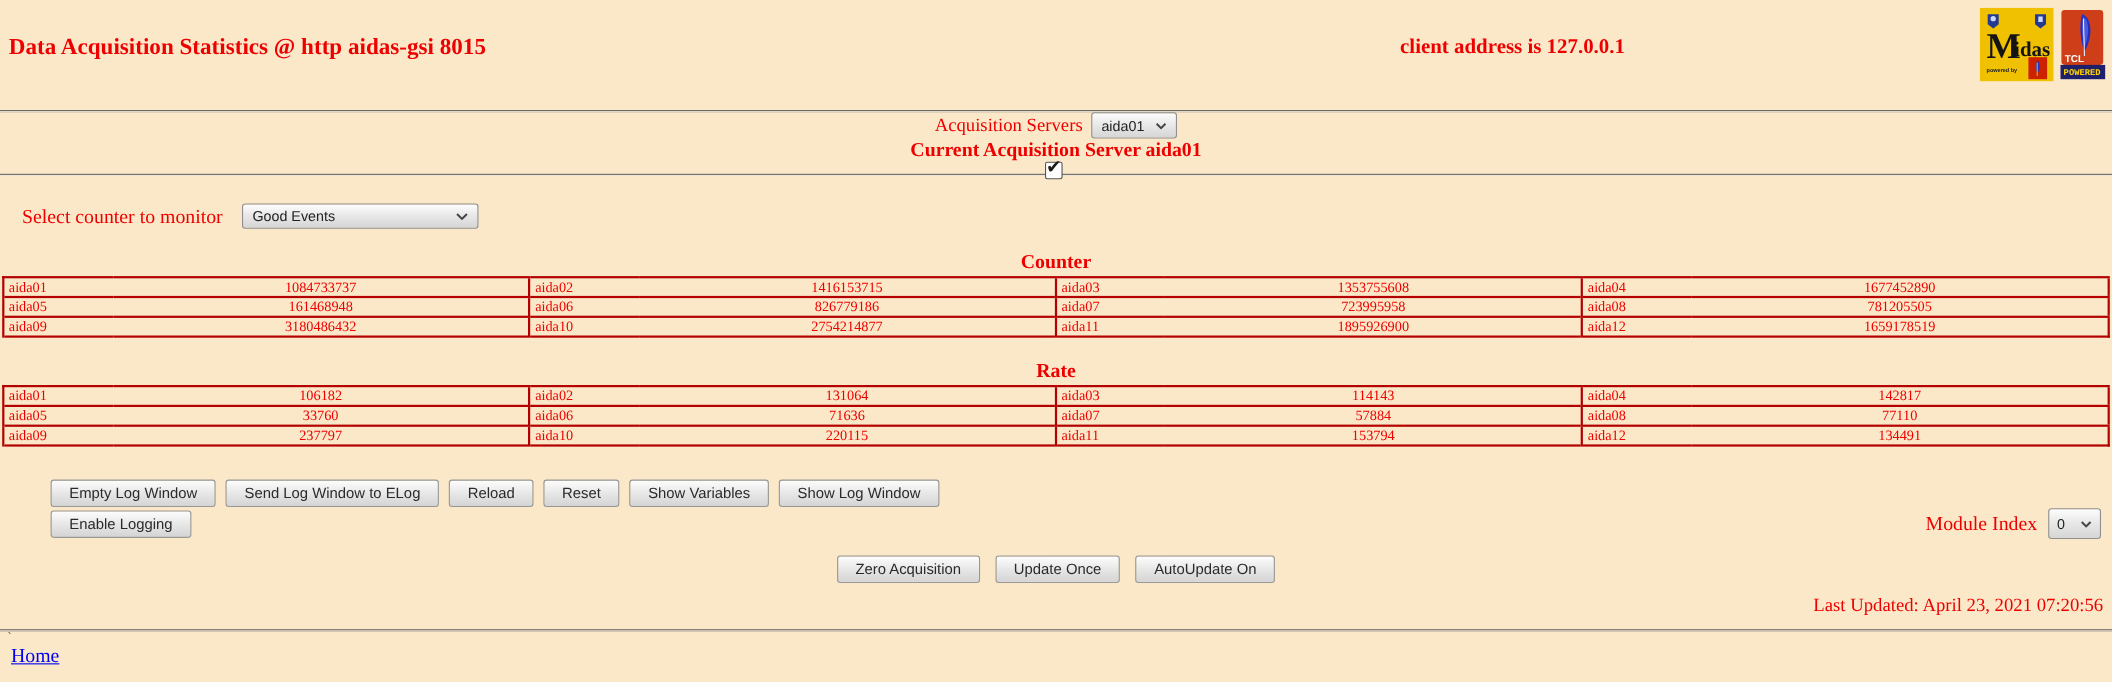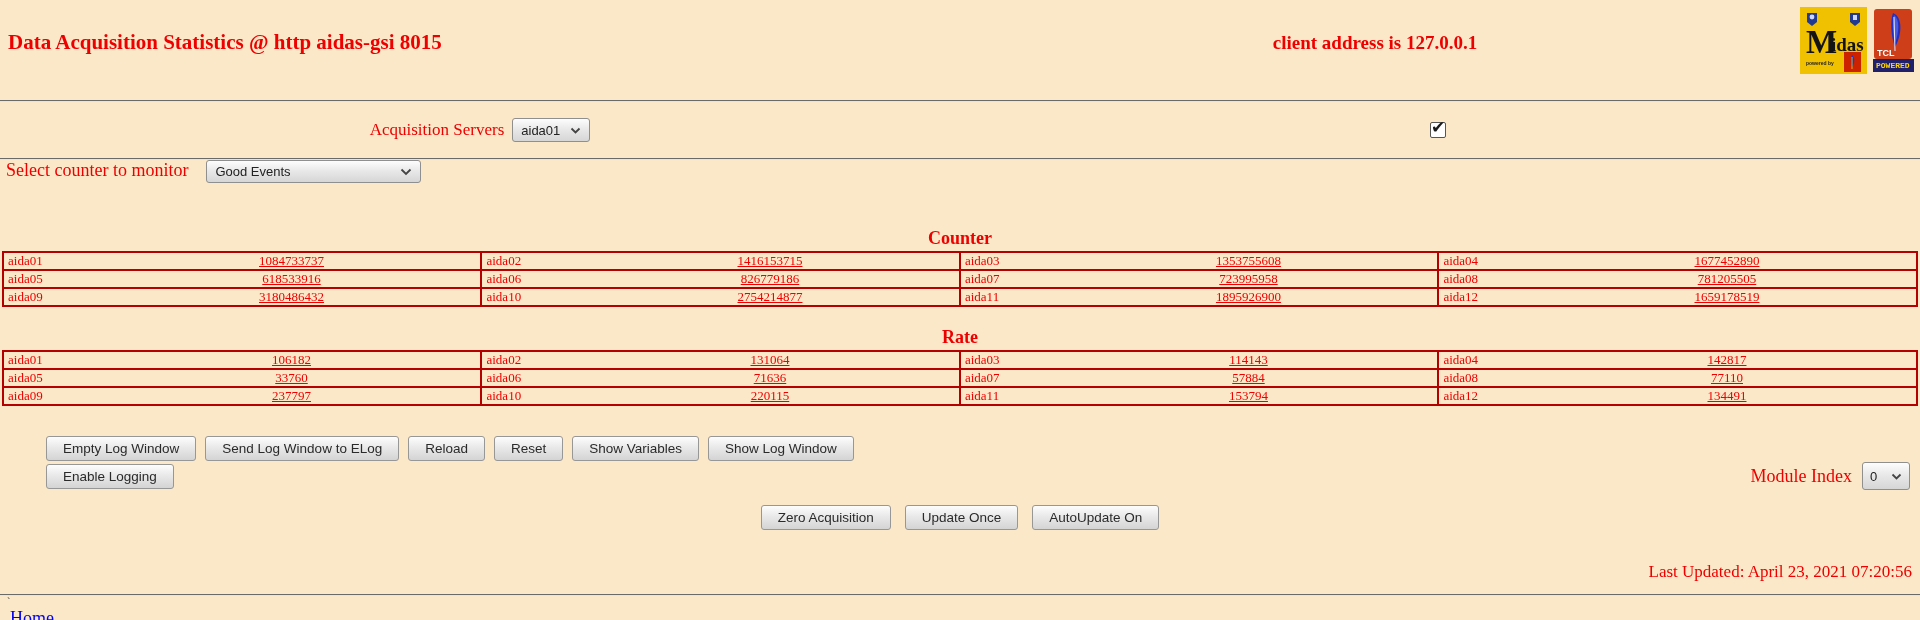--- a/index.html
+++ b/index.html
@@ -18,21 +18,21 @@
   }
   .client-address {
     position:absolute; left:1150px; top:32px; width:450px; text-align:center;
     font-size:19px; font-weight:bold; color:#EE0000;
   }
   .logos { position:absolute; right:6px; top:7px; display:flex; gap:6px; align-items:flex-start; }
 
   .hr { height:2px; background:#6a6a6a; border-bottom:1px solid #efe3cf; }
 
   
-  .server-bar { height:56px; display:flex; align-items:center; }
+  .server-bar { height:56px; display:flex; align-items:center;flex-direction:column; }
   .server-bar > div { flex:1; display:flex; align-items:center; justify-content:center; gap:8px; }
   .acq-label { font-size:17px; color:#EE0000; }
   .current-server { font-size:18px; font-weight:bold; color:#EE0000; }
   .showall-label { font-size:17px; color:#EE0000; }
 
   
   .select {
     display:inline-flex; align-items:center; justify-content:space-between;
     background:linear-gradient(#fdfdfd,#e9e9e9 45%,#d6d6d6);
     border:1px solid #8f8f8f; border-radius:3px;
@@ -50,57 +50,57 @@
   .checkbox {
     width:16px; height:16px; background:#fff; border:1px solid #555;
     border-radius:2px; position:relative; display:inline-block;
   }
   .checkbox .mark {
     position:absolute; left:0px; top:-6px; font-size:17px; font-weight:bold;
     color:#1a1a1a; font-family:"DejaVu Sans", sans-serif;
   }
 
   
-  .counter-select-row { height:48px; display:flex; align-items:flex-start; padding-left:6px; }
+  .counter-select-row { height:48px; display:flex; align-items:flex-end; padding-left:20px; }
   .counter-select-label { font-size:18px; color:#EE0000; }
   .counter-select-row .select { margin-left:18px; width:215px; height:23px; }
 
   
   .section-heading {
     margin-top:20px; height:20px; line-height:20px; text-align:center;
     font-size:18px; font-weight:bold; color:#EE0000;
   }
   table.stats {
     width:calc(100% - 4px); margin:3px 2px 0 2px;
     border-collapse:collapse; table-layout:fixed;
     border:2px solid #B40000;
   }
   table.stats td {
     border-top:2px solid #B40000;
     font-size:13px; color:#EE0000; height:16px; padding:0 2px;
     overflow:hidden; white-space:nowrap;
   }
   table.stats td.tname { border-left:2px solid #B40000; text-align:left; padding-left:4px; }
-  table.stats td.tval  { text-align:center;text-decoration:underline; }
+  table.stats td.tval  { text-align:center; }
   col.c-name { width:5.2%; }
   col.c-val  { width:19.8%; }
 
   
   .log-controls { position:relative; margin-top:30px; padding-left:10px; }
   .btn-row { display:flex; gap:9px; margin-bottom:3px;padding-left:36px; }
   .module-index {
     position:absolute; right:10px; top:12px; display:flex; align-items:center; gap:10px;margin-top:14px;
   }
   .module-index-label { font-size:18px; color:#EE0000; }
   .module-index .select { width:48px; height:28px; justify-content:space-between; padding:0 7px; }
 
   .update-controls { margin-top:16px; display:flex; justify-content:center; gap:14px; }
 
   .last-updated {
-    margin-top:32px; text-align:right; padding-right:8px;
+    margin-top:10px; text-align:right; padding-right:8px;
     font-size:17px; color:#EE0000; height:20px;
   }
   .hr-bottom { margin-top:12px; }
   .stray { margin:2px 0 0 7px; font-size:10px; color:#333; height:10px; line-height:8px; }
   .home-link {
     margin-left:10px; font-size:18px; color:#0000EE; text-decoration:underline;
     display:inline-block; cursor:pointer;
   }
 
   
@@ -155,20 +155,23 @@
     <span class="select" style="height:24px;">
       <span>aida01</span>
       <span class="chev">
         <svg width="11" height="7" viewBox="0 0 11 7">
             <path d="M1.5 1.5 L5.5 5.5 L9.5 1.5" fill="none" stroke="#444" stroke-width="1.8"></path>
           </svg>
       </span>
     </span>
   </div>
   <div>
+    <span class="current-server">Current Acquisition Server aida01</span>
+  </div>
+  <div>
     <span class="checkbox" style="margin-left:-4px;">
       <span class="mark">✔</span>
     </span>
   </div>
 </div>
 <div class="hr"></div>
 
 
 <div class="counter-select-row">
   <span class="counter-select-label">Select counter to monitor</span>
@@ -201,21 +204,21 @@
         <td class="tval">1084733737</td>
         <td class="tname">aida02</td>
         <td class="tval">1416153715</td>
         <td class="tname">aida03</td>
         <td class="tval">1353755608</td>
         <td class="tname">aida04</td>
         <td class="tval">1677452890</td>
       </tr>
       <tr>
         <td class="tname">aida05</td>
-        <td class="tval">618533916</td>
+        <td class="tval">161468948</td>
         <td class="tname">aida06</td>
         <td class="tval">826779186</td>
         <td class="tname">aida07</td>
         <td class="tval">723995958</td>
         <td class="tname">aida08</td>
         <td class="tval">781205505</td>
       </tr>
       <tr>
         <td class="tname">aida09</td>
         <td class="tval">3180486432</td>

